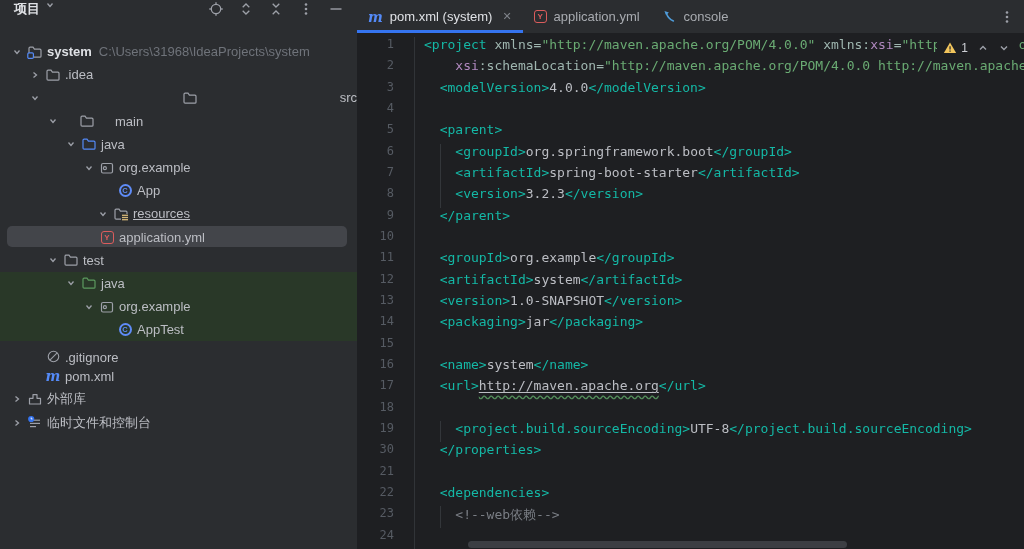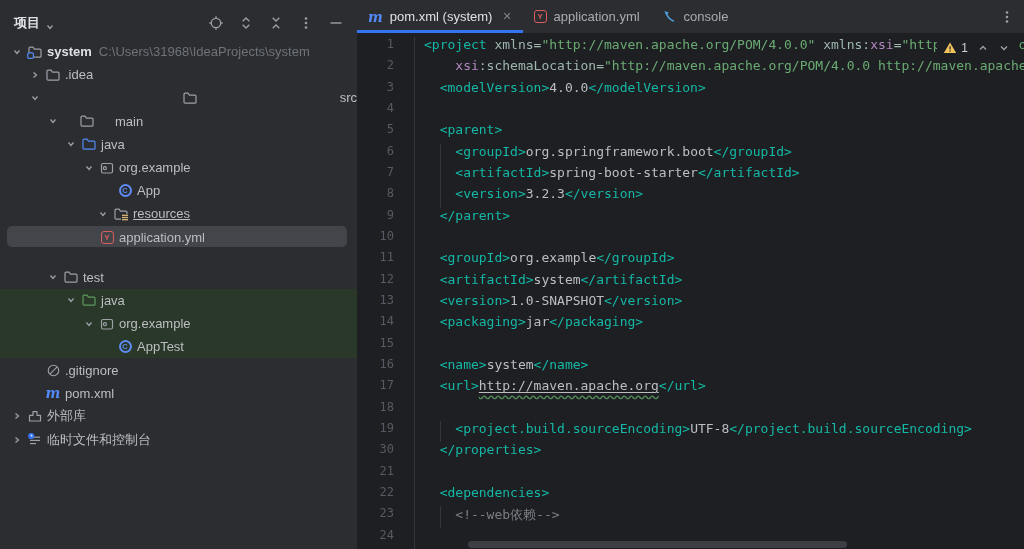--- a/index.html
+++ b/index.html
@@ -7,21 +7,21 @@
   body {
     background:#1e1f22;
     font-family:"Liberation Sans","DejaVu Sans",sans-serif;
     display:flex;
     color:#bcbec4;
     -webkit-font-smoothing:antialiased;
   }
 
   
   .project-panel { width:357px; flex-shrink:0; background:#2b2d30; display:flex; flex-direction:column; }
-  .panel-header { height:32px; display:flex; align-items:flex-end; padding:0 12px 0 14px; flex-shrink:0; }
+  .panel-header { height:32px; display:flex; align-items:flex-start; padding:0 12px 0 14px; flex-shrink:0; }
   .panel-title { font-size:13px; font-weight:700; color:#dfe1e5; }
   .panel-title-chevron { margin-left:5px; display:flex; align-items:center; }
   .panel-toolbar { margin-left:auto; display:flex; align-items:center; gap:12px; }
   .tool-btn { display:flex; align-items:center; justify-content:center; width:18px; height:18px; }
 
   .tree { flex:1; padding-top:8px; overflow:hidden; }
   .tree-row { height:23.2px; display:flex; align-items:center; position:relative; font-size:13px; white-space:nowrap; }
   .tree-row > * { position:relative; z-index:1; }
   .tree-row.selected::before { content:""; position:absolute; left:7px; right:10px; top:0.5px; bottom:1.5px; background:#43454a; border-radius:5px; z-index:0; }
   .tree-row.highlight::before { content:""; position:absolute; left:0; right:0; top:0; bottom:0; background:#293828; z-index:0; }
@@ -222,21 +222,21 @@
         </span>
         <span class="tree-label">resources</span>
       </div>
       <div class="tree-row selected" style="padding-left: 80px;">
         <span class="chevron-slot"></span>
         <span class="icon-slot">
           <span class="yml-icon">Y</span>
         </span>
         <span class="tree-label">application.yml</span>
       </div>
-      <div class="tree-row" style="padding-left: 44px; margin-top: 17px;">
+      <div class="tree-row" style="padding-left: 44px;">
         <span class="chevron-slot">
           <svg width="10" height="10" viewBox="0 0 10 10" fill="none">
             <path d="M2.5 3.5 L5 6.5 L7.5 3.5" stroke="#9da0a8" stroke-width="1.3"></path>
           </svg>
         </span>
         <span class="icon-slot">
           <svg width="16" height="16" viewBox="0 0 16 16" fill="none">
             <path d="M2 4.3 C2 3.6 2.4 3.2 3.1 3.2 h2.9 l1.4 1.9 h5.5 c.6 0 1.1 .45 1.1 1.05 v6 c0 .6-.5 1.05-1.1 1.05 H3.1 C2.4 13.2 2 12.8 2 12.1 Z" stroke="#9da0a8" stroke-width="1.2"></path>
           </svg>
         </span>
@@ -269,21 +269,21 @@
         </span>
         <span class="tree-label">org.example</span>
       </div>
       <div class="tree-row highlight" style="padding-left: 98px;">
         <span class="chevron-slot"></span>
         <span class="icon-slot">
           <span class="cls-icon">C</span>
         </span>
         <span class="tree-label">AppTest</span>
       </div>
-      <div class="tree-row" style="padding-left: 26px;">
+      <div class="tree-row" style="padding-left: 26px; align-items: flex-end;">
         <span class="chevron-slot"></span>
         <span class="icon-slot">
           <svg width="15" height="15" viewBox="0 0 16 16" fill="none">
             <circle cx="8" cy="8" r="5.6" stroke="#9da0a8" stroke-width="1.2"></circle>
             <line x1="4.4" y1="11.6" x2="11.6" y2="4.4" stroke="#9da0a8" stroke-width="1.2"></line>
           </svg>
         </span>
         <span class="tree-label">.gitignore</span>
       </div>
       <div class="tree-row" style="padding-left: 26px;">

